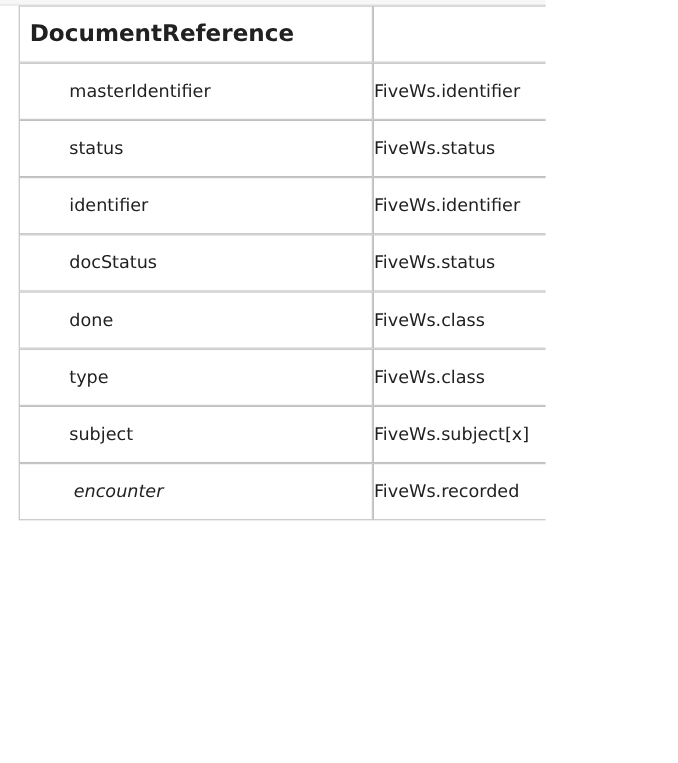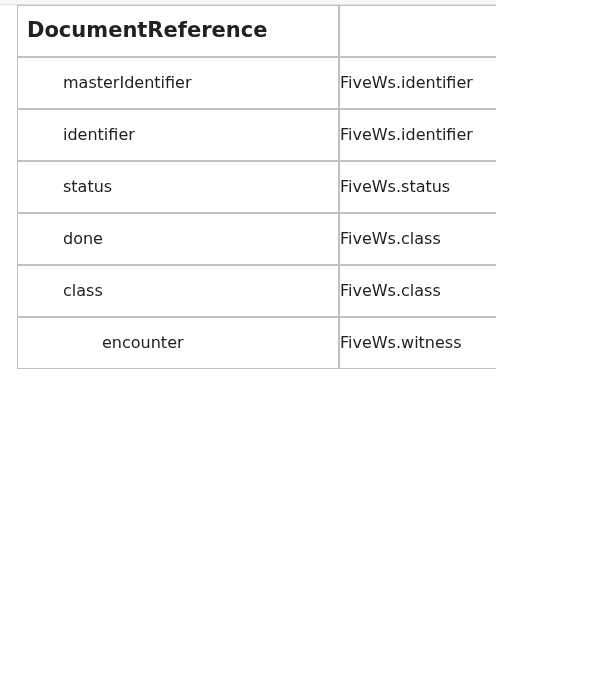--- a/index.html
+++ b/index.html
@@ -44,21 +44,21 @@
   }
   table.w5 col.c1 { width: 322px; }
   table.w5 col.c2 { width: 257px; }
   table.w5 th {
     font-weight: bold;
     text-align: left;
     font-size: 21px;
     padding-left: 9px;
   }
   td.element.indent-1 { padding-left: 45px; }
-  td.element.indent-2 { padding-left: 84px; }
+  td.element.indent-2 { padding-left: 49px; font-style: italic; }
   td.mapping { padding-left: 7px; }
 </style>
 </head>
 <body>
 
 <div class="page">
   <div class="top-strip"></div>
 
   <table class="w5">
     <colgroup>
@@ -70,34 +70,42 @@
         <th>DocumentReference</th>
         <th></th>
       </tr>
     </thead>
     <tbody>
         <tr>
           <td class="element indent-1">masterIdentifier</td>
           <td class="mapping">FiveWs.identifier</td>
         </tr>
         <tr>
+          <td class="element indent-1">status</td>
+          <td class="mapping">FiveWs.status</td>
+        </tr>
+        <tr>
           <td class="element indent-1">identifier</td>
           <td class="mapping">FiveWs.identifier</td>
         </tr>
         <tr>
-          <td class="element indent-1">status</td>
+          <td class="element indent-1">docStatus</td>
           <td class="mapping">FiveWs.status</td>
         </tr>
         <tr>
           <td class="element indent-1">done</td>
           <td class="mapping">FiveWs.class</td>
         </tr>
         <tr>
-          <td class="element indent-1">class</td>
+          <td class="element indent-1">type</td>
           <td class="mapping">FiveWs.class</td>
         </tr>
         <tr>
+          <td class="element indent-1">subject</td>
+          <td class="mapping">FiveWs.subject[x]</td>
+        </tr>
+        <tr>
           <td class="element indent-2">encounter</td>
-          <td class="mapping">FiveWs.witness</td>
+          <td class="mapping">FiveWs.recorded</td>
         </tr>
       </tbody>
   </table>
 </div>
 
 </body></html>

